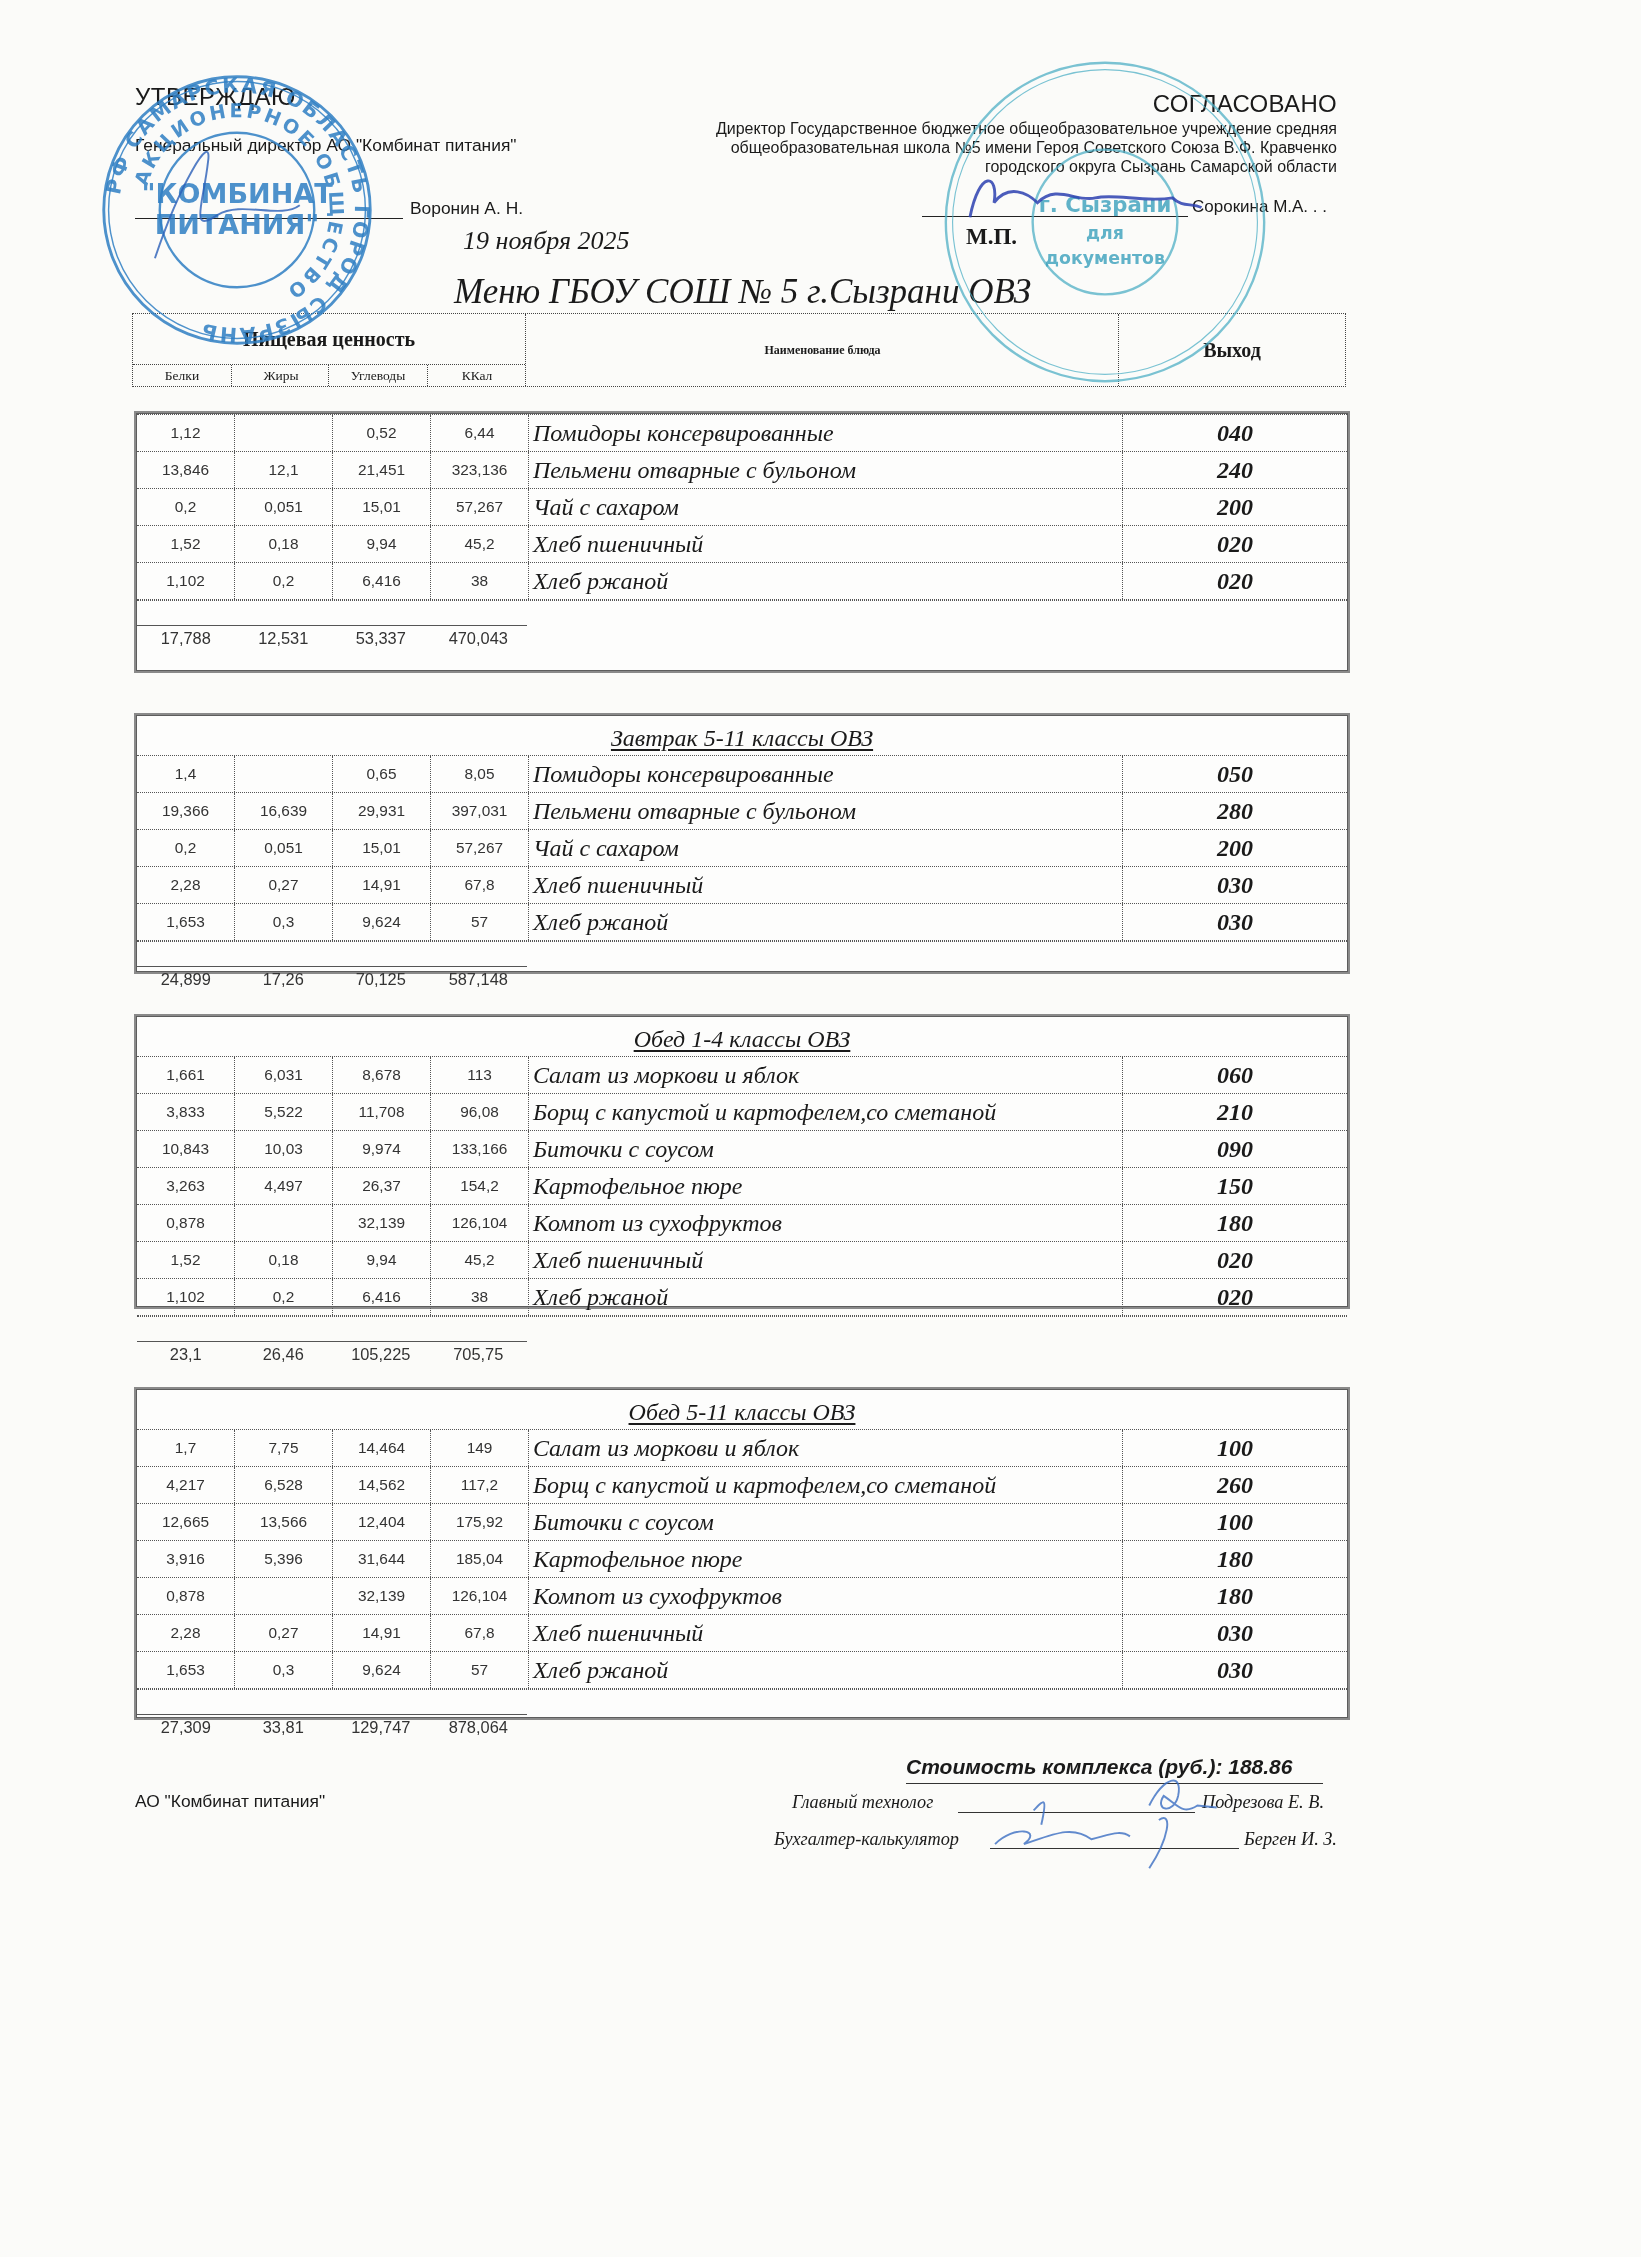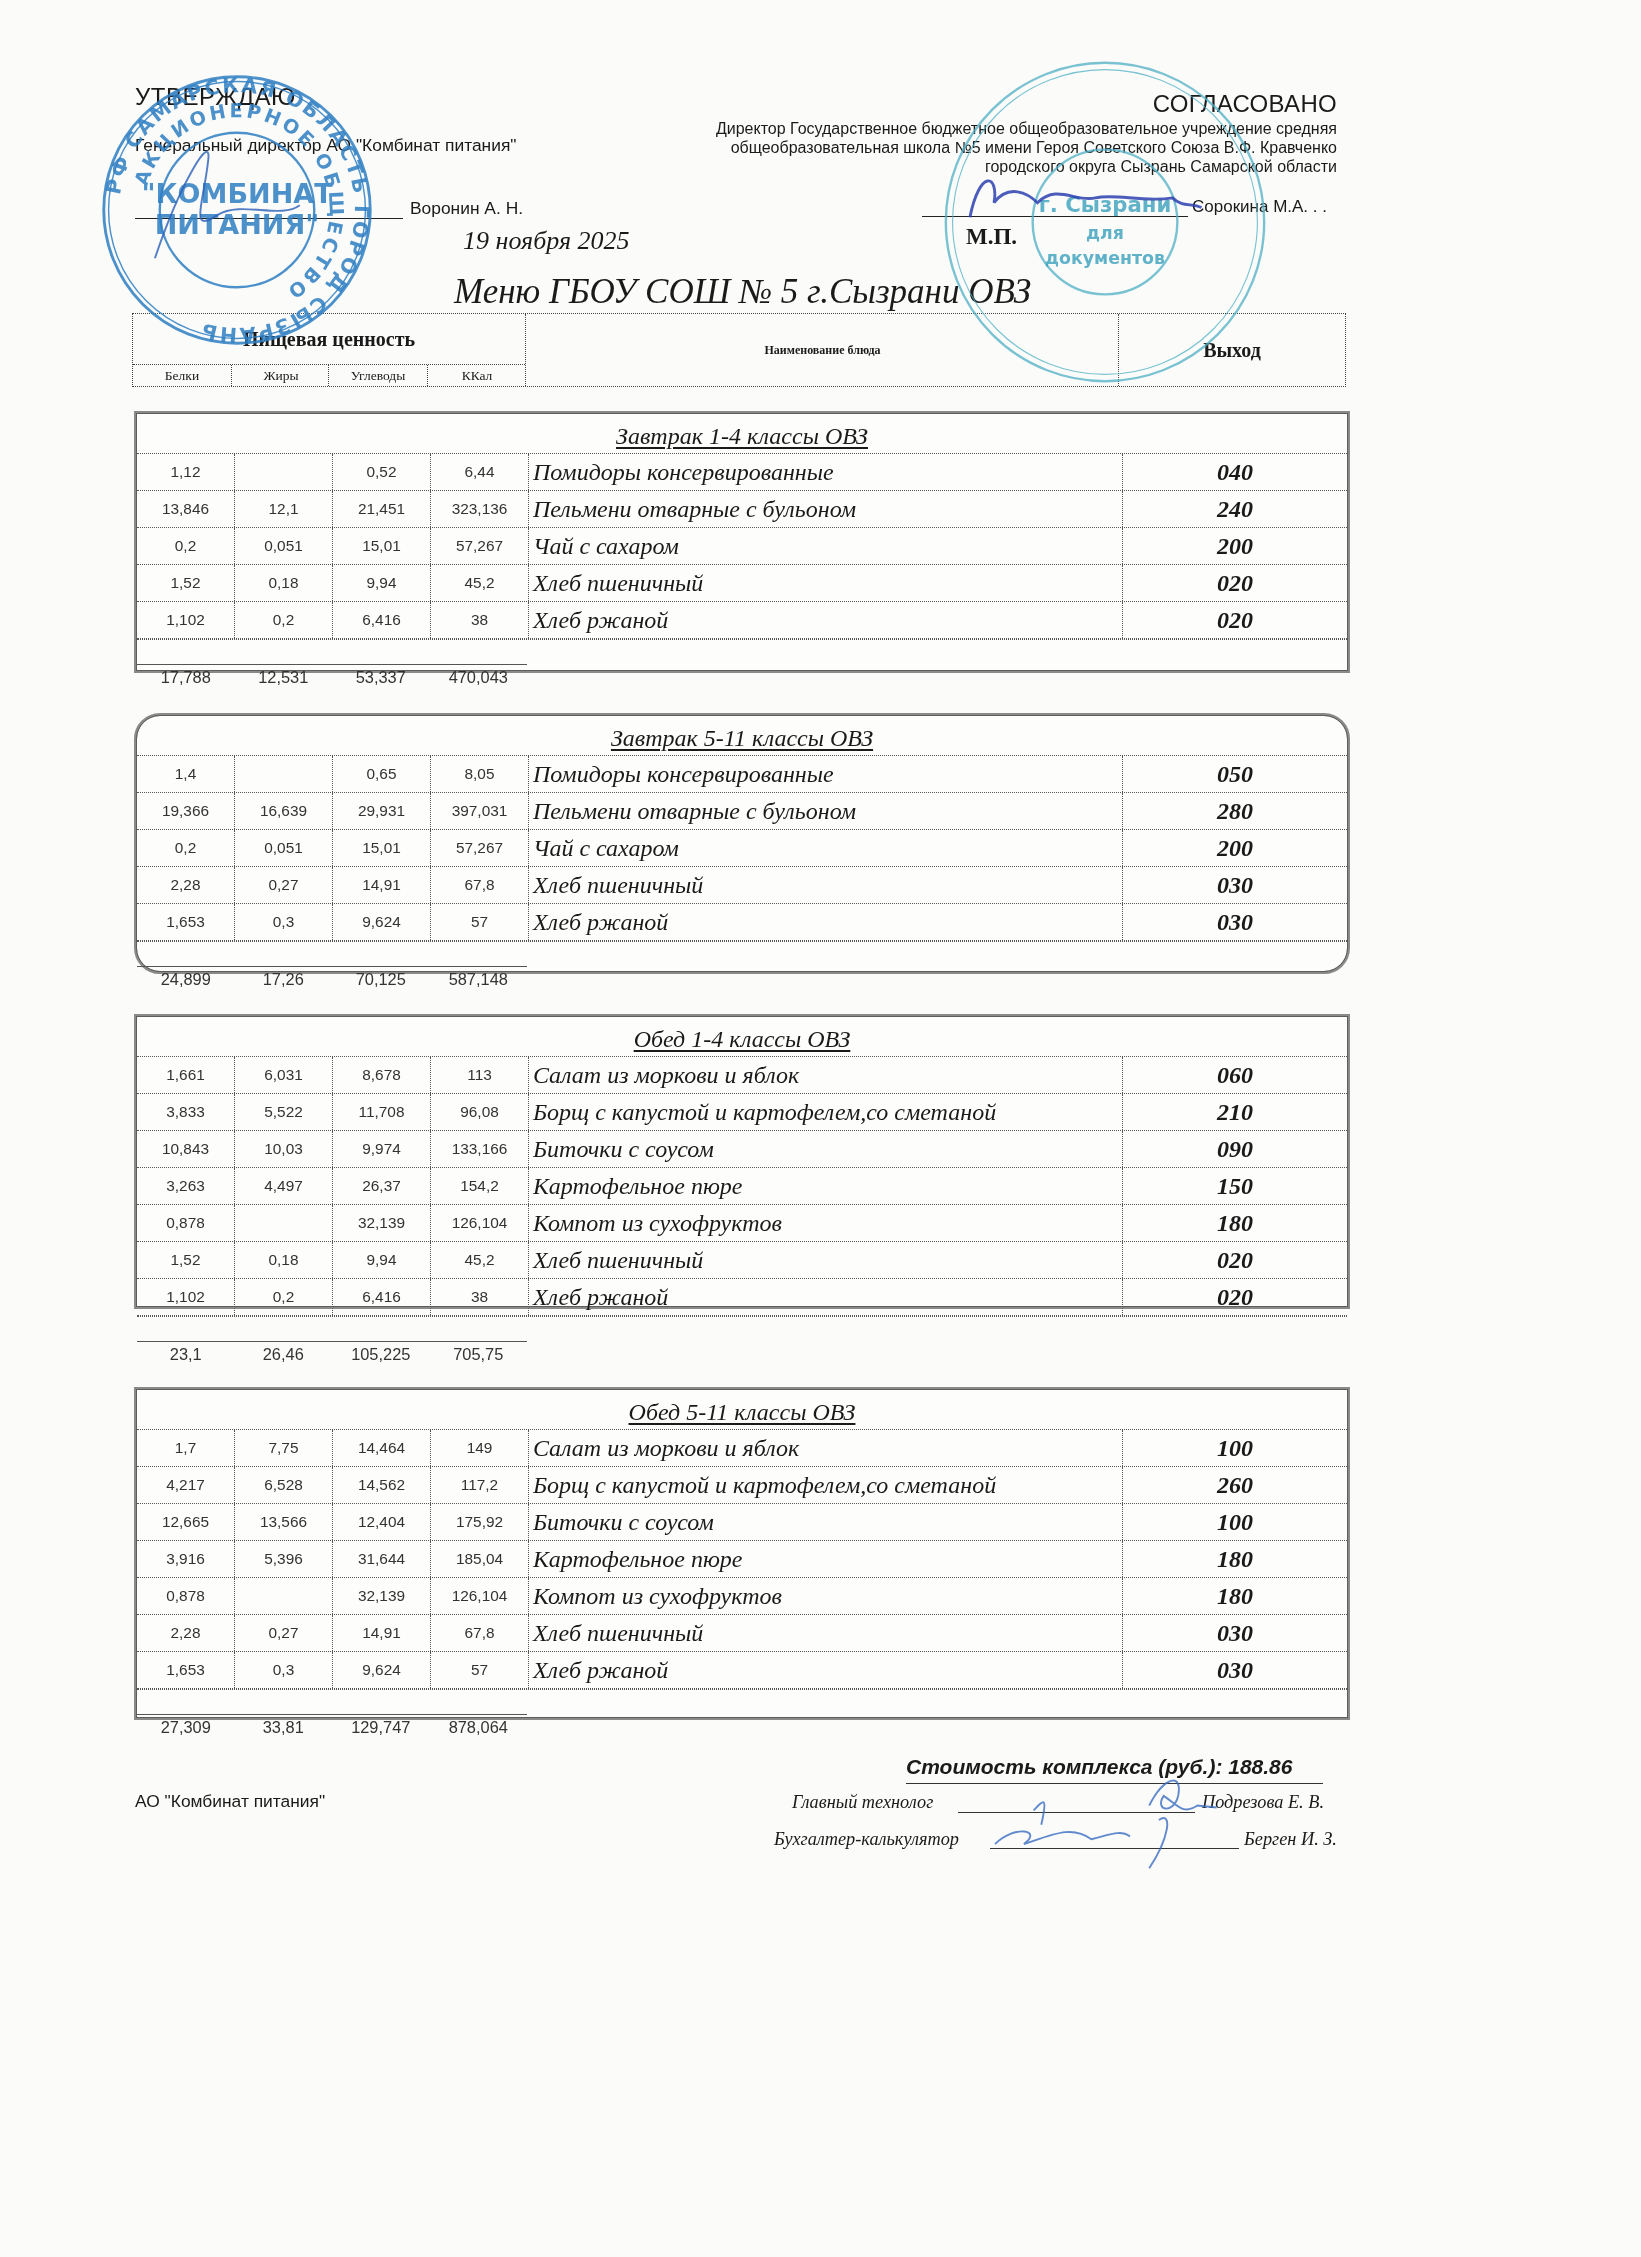--- a/index.html
+++ b/index.html
@@ -99,21 +99,20 @@
   <div class="abs hdr-nutr">Пищевая ценность</div>
   <div class="abs hdr-sub" style="left:0;width:98px;">Белки</div>
   <div class="abs hdr-sub" style="left:98px;width:98px;border-left:1.4px dotted #444;">Жиры</div>
   <div class="abs hdr-sub" style="left:195px;width:98px;border-left:1.4px dotted #444;">Углеводы</div>
   <div class="abs hdr-sub" style="left:294px;width:98px;border-left:1.4px dotted #444;">ККал</div>
   <div class="abs hdr-dish" style="border-left:1.4px dotted #444;">Наименование блюда</div>
   <div class="abs hdr-out" style="border-left:1.4px dotted #444;">Выход</div>
 </div>
 
 <div class="section" style="top:411px;height:262px;">
-  <div class="sec-title serif ital"><span>Завтрак 1-4 классы ОВЗ</span></div>
   <div class="rows-wrap">
     <div class="row data">
       <div class="cell-num">1,12</div>
       <div class="cell-num"></div>
       <div class="cell-num">0,52</div>
       <div class="cell-num">6,44</div>
       <div class="cell-dish serif ital">Помидоры консервированные</div>
       <div class="cell-out serif ital">040</div>
     </div>
     <div class="row data">
@@ -150,21 +149,21 @@
     </div>
   </div>
   <div class="total-row">
     <div class="cell-num">17,788</div>
     <div class="cell-num">12,531</div>
     <div class="cell-num">53,337</div>
     <div class="cell-num">470,043</div>
   </div>
 </div>
 
-<div class="section" style="top:713px;height:261px;border-radius:26px;">
+<div class="section" style="top:713px;height:261px;">
   <div class="sec-title serif ital"><span>Завтрак 5-11 классы ОВЗ</span></div>
   <div class="rows-wrap">
     <div class="row data">
       <div class="cell-num">1,4</div>
       <div class="cell-num"></div>
       <div class="cell-num">0,65</div>
       <div class="cell-num">8,05</div>
       <div class="cell-dish serif ital">Помидоры консервированные</div>
       <div class="cell-out serif ital">050</div>
     </div>

